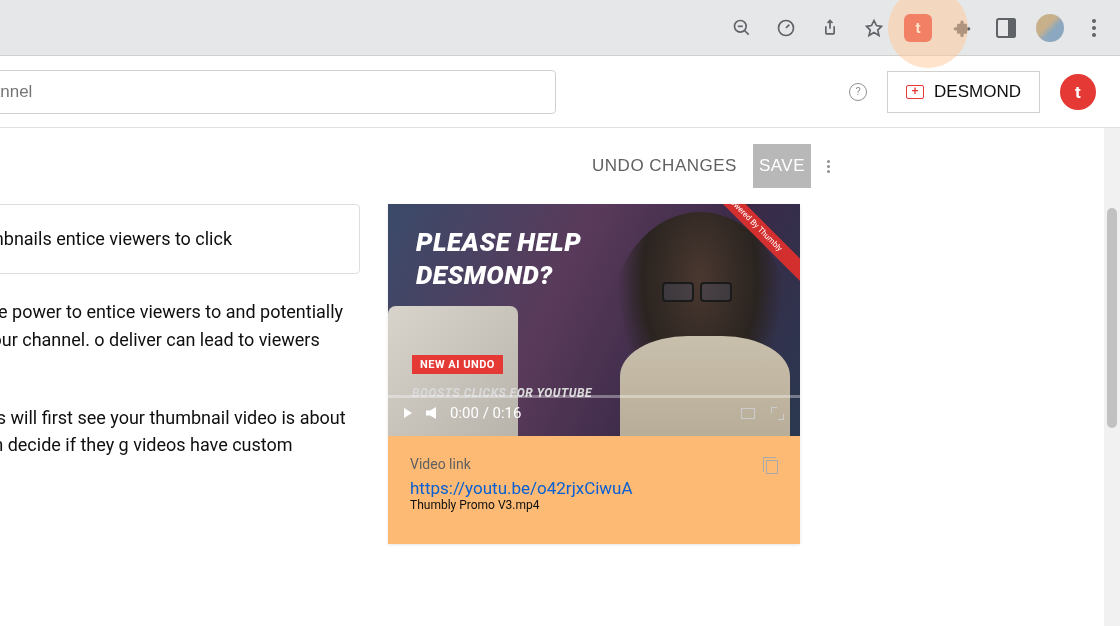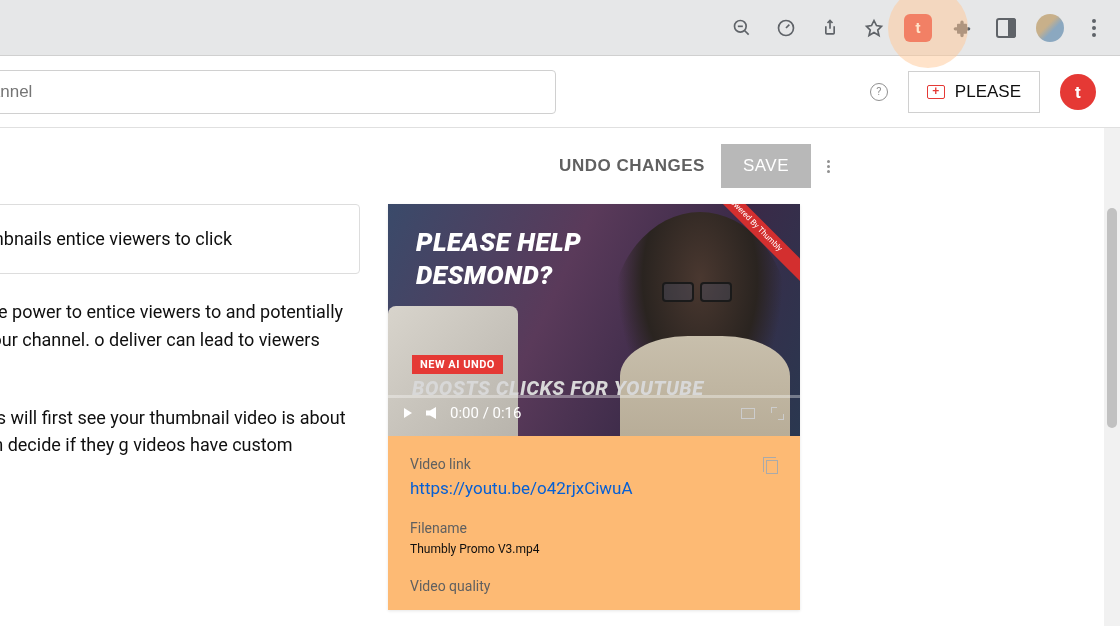--- a/index.html
+++ b/index.html
@@ -186,32 +186,32 @@
       justify-content: flex-end;
       align-items: center;
       gap: 16px;
       padding: 16px 290px 8px 0;
     }
     .undo-btn {
       background: none;
       border: none;
       color: #606060;
       font-size: 17px;
-      font-weight: 700;
+      font-weight: 400;
       letter-spacing: 0.5px;
       cursor: pointer;
     }
     .save-btn {
       background: #b8b8b8;
       border: none;
       color: #fff;
       font-size: 17px;
       font-weight: 500;
       letter-spacing: 0.5px;
-      padding: 12px 22px;
+      padding: 12px 6px;
       cursor: pointer;
     }
     .more-dots {
       display: flex;
       flex-direction: column;
       gap: 2px;
     }
     .more-dots span {
       width: 3px;
       height: 3px;
@@ -344,21 +344,21 @@
       font-weight: bold;
       padding: 3px 8px;
       letter-spacing: 0.5px;
     }
     .subtitle {
       position: absolute;
       bottom: 36px;
       left: 24px;
       color: #d8d8d8;
       font-weight: 800;
-      font-size: 20px;
+      font-size: 12px;
       letter-spacing: 0.5px;
       font-style: italic;
       text-align: center;
     }
     .player-controls {
       position: absolute;
       bottom: 14px;
       left: 16px;
       right: 16px;
       display: flex;
@@ -420,21 +420,20 @@
       background: #fdba74;
     }
     .meta-label {
       font-size: 14px;
       color: #606060;
       margin-bottom: 6px;
     }
     .meta-link {
       font-size: 17px;
       color: #065fd4;
-      margin-bottom: 22px;
       display: block;
     }
     .meta-value {
       font-size: 12px;
       color: #0f0f0f;
       margin-bottom: 22px;
     }
     .copy-icon {
       float: right;
       width: 12px;
@@ -531,21 +530,21 @@
 </div>
 
 <div class="app-header">
   <div class="search-wrap">
     <input class="search-input" type="text" placeholder="ur channel" style="">
   </div>
   <div class="header-right">
     <div class="help-icon">?</div>
     <button class="create-btn">
       <span class="create-icon"></span>
-      <span>PLEASE</span>
+      <span>DESMOND</span>
     </button>
     <div class="app-avatar">
       <span>t</span>
     </div>
   </div>
 </div>
 
 <div class="action-bar">
   <button class="undo-btn">UNDO CHANGES</button>
   <button class="save-btn">SAVE</button>
@@ -586,23 +585,21 @@
           <div class="player-right">
             <div class="box-icon"></div>
             <div class="expand-icon"></div>
           </div>
         </div>
       </div>
       <div class="video-meta">
         <div class="copy-icon"></div>
         <div class="meta-label">Video link</div>
         <a class="meta-link">https://youtu.be/o42rjxCiwuA</a>
-        <div class="meta-label">Filename</div>
         <div class="meta-value">Thumbly Promo V3.mp4</div>
-        <div class="meta-label">Video quality</div>
       </div>
     </div>
   </div>
 </div>
 
 <div class="scrollbar">
   <div class="scrollbar-thumb"></div>
 </div>
 
 </body></html>

